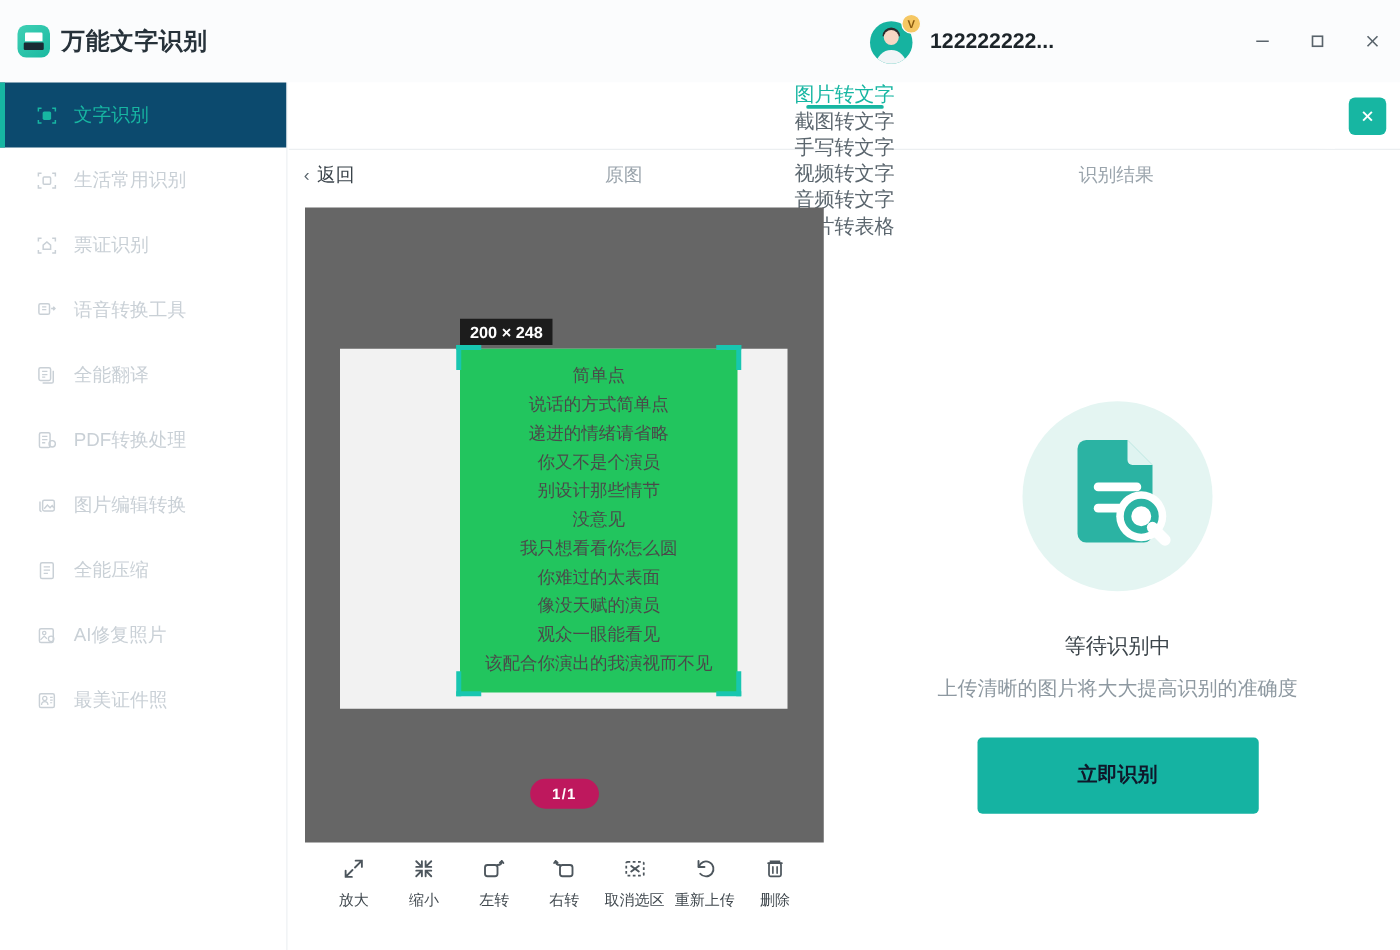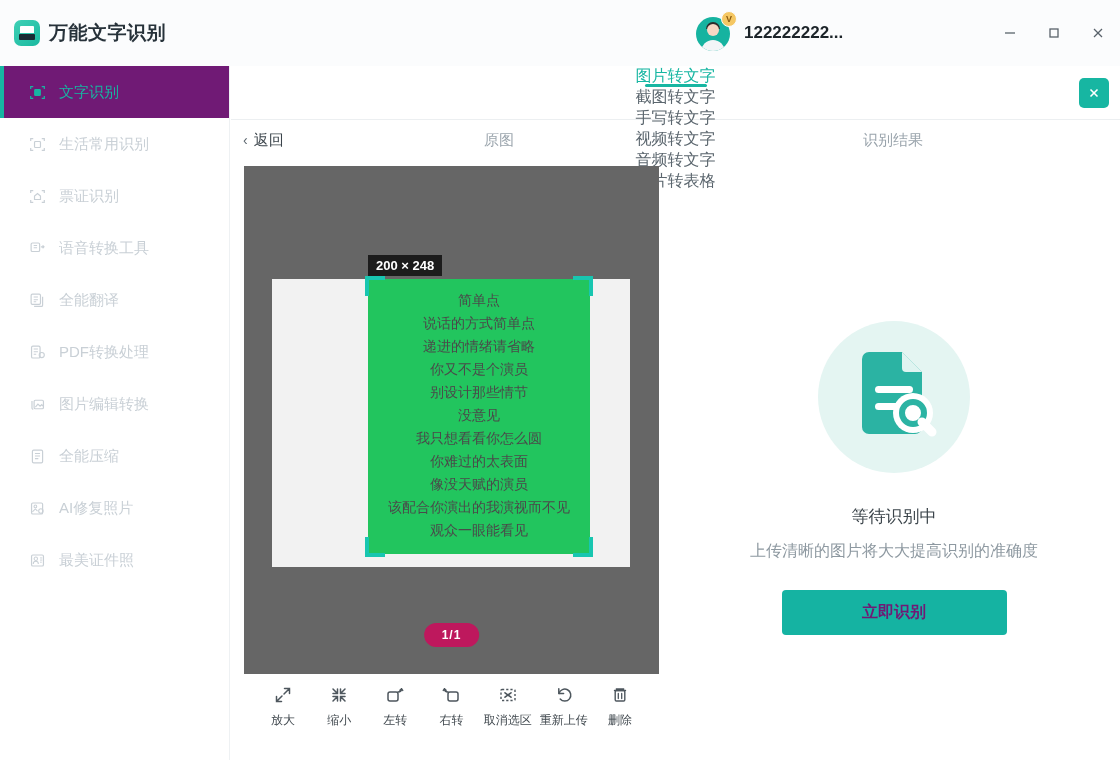--- a/index.html
+++ b/index.html
@@ -110,21 +110,21 @@
     padding-top: 0px;
   }
   .side-item {
     position: relative;
     height: 52px;
     display: flex; align-items: center;
     padding-left: 28px;
     color: #c9d0d6; font-size: 15px;
   }
   .side-item.active {
-    background: #701a75;
+    background: #0c4a6e;
     color: #17b6a2;
   }
   .side-item.active::before {
     content: "";
     position: absolute; left: 0; top: 0;
     width: 4px; height: 100%;
     background: #17b6a2;
   }
   .side-icon {
     width: 19px; height: 19px;
@@ -273,22 +273,22 @@
   .result-status {
     margin-top: 32px;
     font-size: 17px; color: #3c454b;
   }
   .result-hint {
     margin-top: 13px;
     font-size: 16px; color: #8e99a1;
   }
   .recognize-btn {
     margin-top: 28px;
-    width: 225px; height: 45px;
-    background: #15b3a2; color: #701a75;
+    width: 225px; height: 61px;
+    background: #15b3a2; color: #0f172a;
     border-radius: 4px;
     font-size: 16px; font-weight: bold;
     display: flex; align-items: center; justify-content: center;
   }
 </style>
 </head>
 <body>
 
 <div id="app">
 
@@ -492,22 +492,22 @@
         <div class="poem">
           <div>简单点</div>
           <div>说话的方式简单点</div>
           <div>递进的情绪请省略</div>
           <div>你又不是个演员</div>
           <div>别设计那些情节</div>
           <div>没意见</div>
           <div>我只想看看你怎么圆</div>
           <div>你难过的太表面</div>
           <div>像没天赋的演员</div>
+          <div>观众一眼能看见</div>
           <div>该配合你演出的我演视而不见</div>
-          <div>观众一眼能看见</div>
         </div>
       </div>
     </div>
     <div class="page-pill">1/1</div>
   </div>
 
   <div class="toolbar">
     <div class="tool">
       <span class="tool-icon">
         <svg width="20" height="20" viewBox="0 0 20 20">

